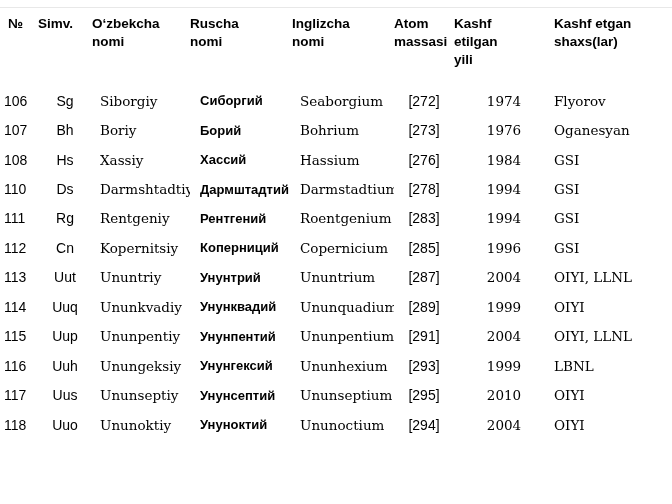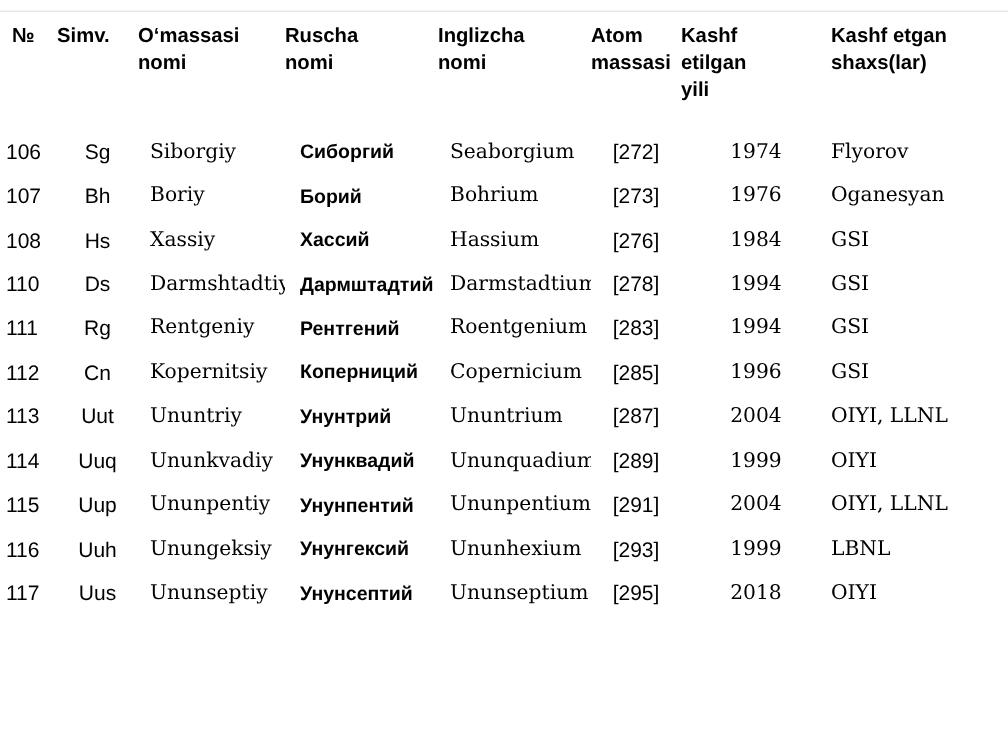--- a/index.html
+++ b/index.html
@@ -55,21 +55,21 @@
         <col style="width:102px">
       <col style="width:102px">
         <col style="width:60px">
         <col style="width:100px">
         <col style="width:118px">
     </colgroup>
     <thead>
       <tr>
         <th class="h-num">№</th>
         <th>Simv.</th>
-        <th class="h-uz">O‘massasi
+        <th class="h-uz">O‘zbekcha
 nomi</th>
         <th class="h-ru">Ruscha
 nomi</th>
         <th class="h-en">Inglizcha
 nomi</th>
         <th>Atom
 massasi</th>
         <th>Kashf
 etilgan
 yili</th>
@@ -178,18 +178,28 @@
         <td class="c-year">1999</td>
         <td class="c-disc">LBNL</td>
       </tr>
       <tr>
         <td class="c-num">117</td>
         <td class="c-sym">Uus</td>
         <td class="c-uz">Ununseptiy</td>
         <td class="c-ru">Унунсептий</td>
         <td class="c-en">Ununseptium</td>
         <td class="c-mass">[295]</td>
-        <td class="c-year">2018</td>
+        <td class="c-year">2010</td>
+        <td class="c-disc">OIYI</td>
+      </tr>
+      <tr>
+        <td class="c-num">118</td>
+        <td class="c-sym">Uuo</td>
+        <td class="c-uz">Ununoktiy</td>
+        <td class="c-ru">Унуноктий</td>
+        <td class="c-en">Ununoctium</td>
+        <td class="c-mass">[294]</td>
+        <td class="c-year">2004</td>
         <td class="c-disc">OIYI</td>
       </tr>
     </tbody>
   </table>
 </div>
 
 </body></html>

